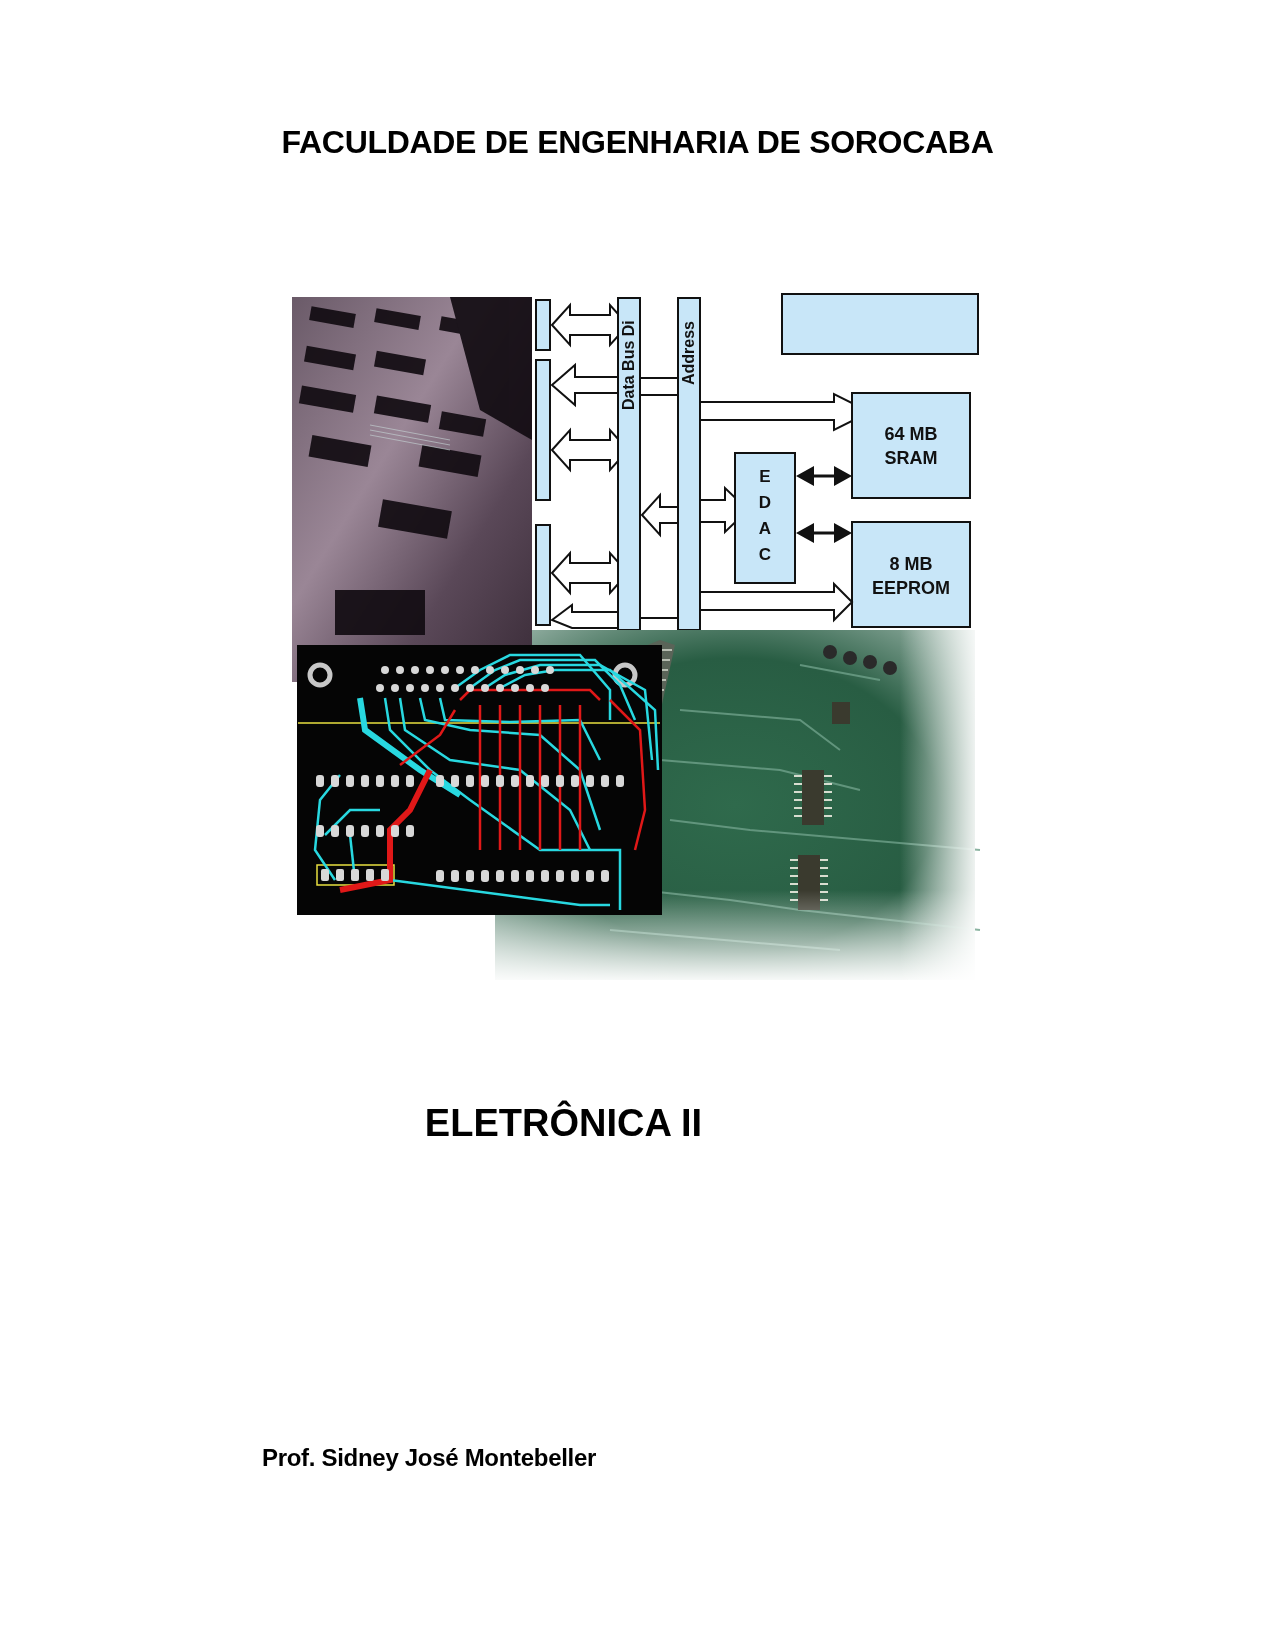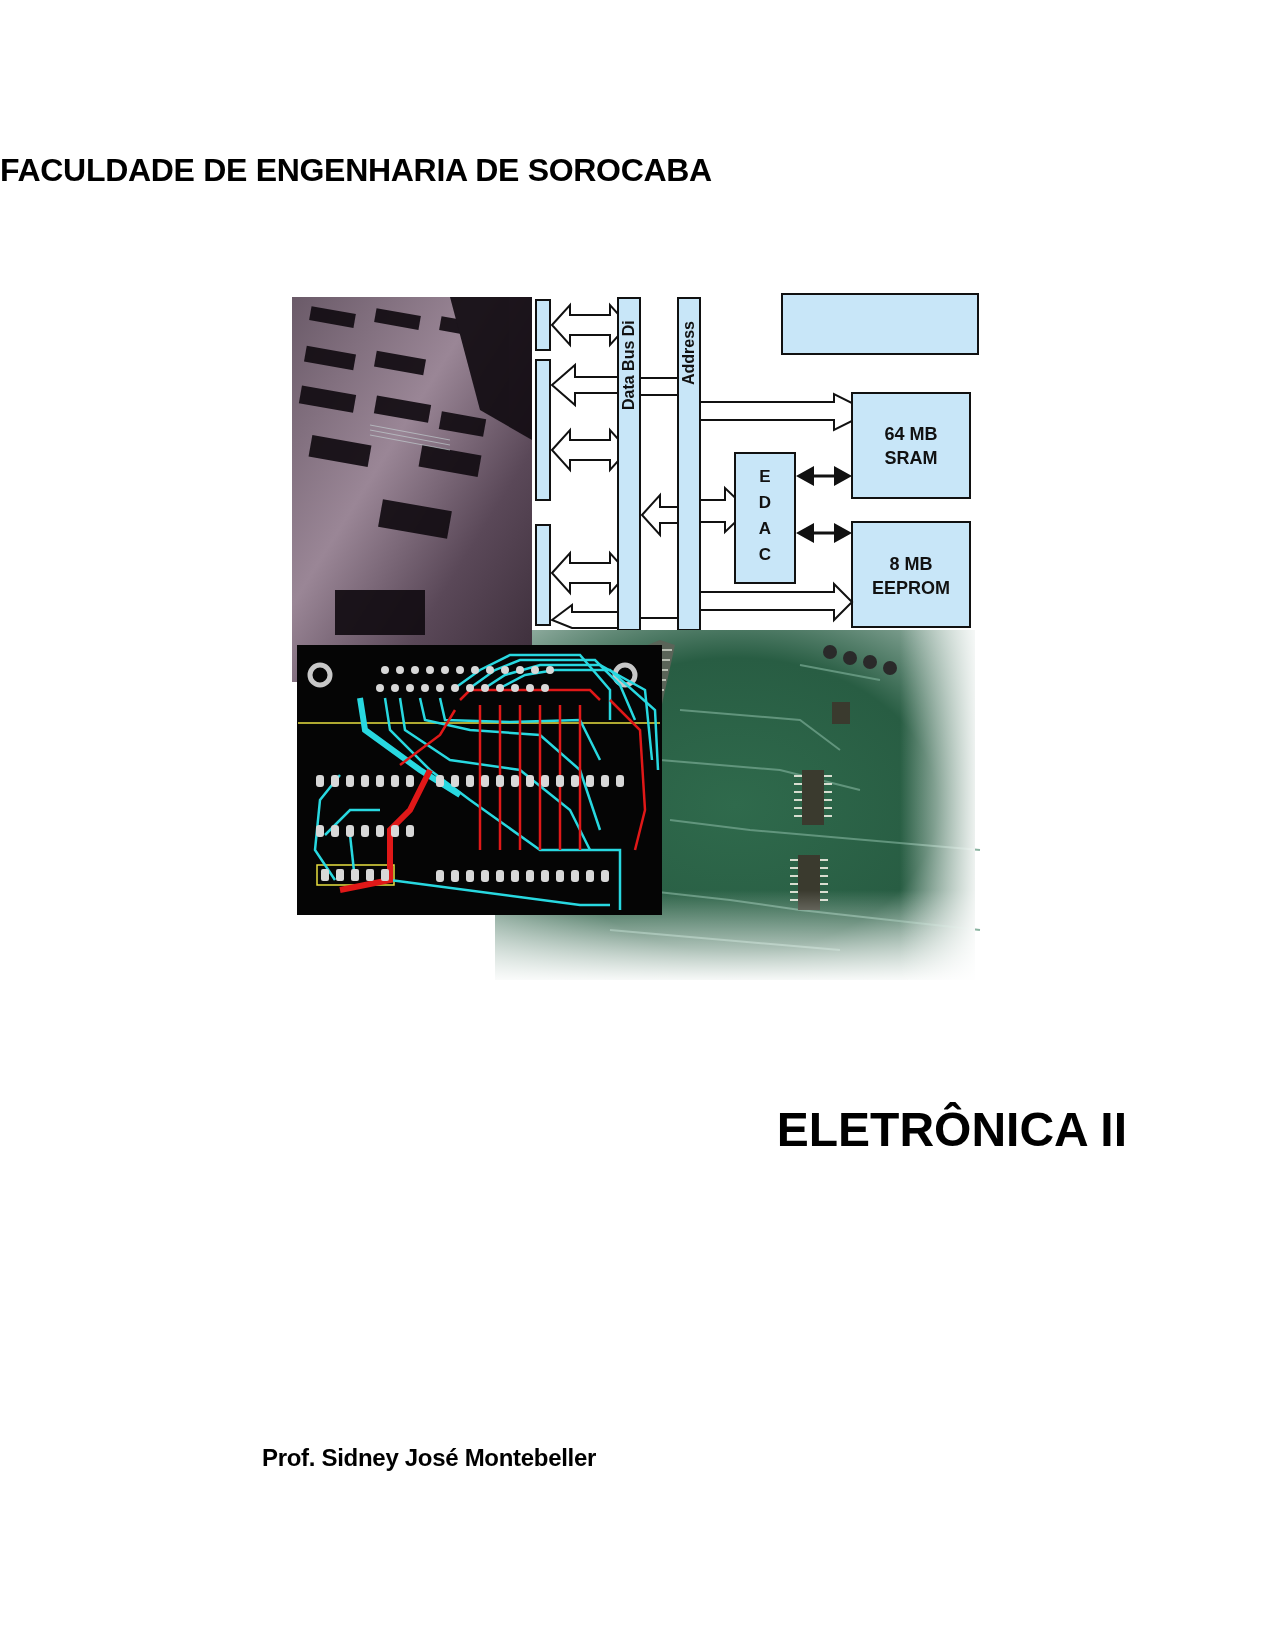--- a/index.html
+++ b/index.html
@@ -1,20 +1,20 @@
 <!DOCTYPE html>
 <html><head>
 <meta charset="utf-8">
 <style>
   html, body { margin:0; padding:0; background:#ffffff; }
   body { width:1275px; height:1650px; position:relative; overflow:hidden; font-family:"Liberation Sans", sans-serif; color:#000; }
-  .title { position:absolute; left:0; width:1275px; top:152px; font-weight:bold; font-size:32px; letter-spacing:-0.3px; }
+  .title { position:absolute; left:0; width:1275px; text-align:center; top:124px; font-weight:bold; font-size:32px; letter-spacing:-0.3px; }
   .collage { position:absolute; left:280px; top:290px; width:710px; height:700px; }
   .collage svg { position:absolute; left:0; top:0; }
-  .subject { position:absolute; left:0; width:1127px; text-align:right; top:1102px; font-weight:bold; font-size:48px; letter-spacing:0px; }
+  .subject { position:absolute; left:0; width:1127px; text-align:center; top:1102px; font-weight:bold; font-size:38px; letter-spacing:0px; }
   .author { position:absolute; left:221px; top:1444px; font-weight:bold; font-size:24px; letter-spacing:-0.3px;margin-left:41px; }
   .diag-label { font-family:"Liberation Sans", sans-serif; font-weight:bold; }
 </style>
 </head>
 <body>
 
 <div class="title">FACULDADE DE ENGENHARIA DE SOROCABA</div>
 
 <div class="collage">
   <svg width="710" height="700" viewBox="0 0 710 700" xmlns="http://www.w3.org/2000/svg">

